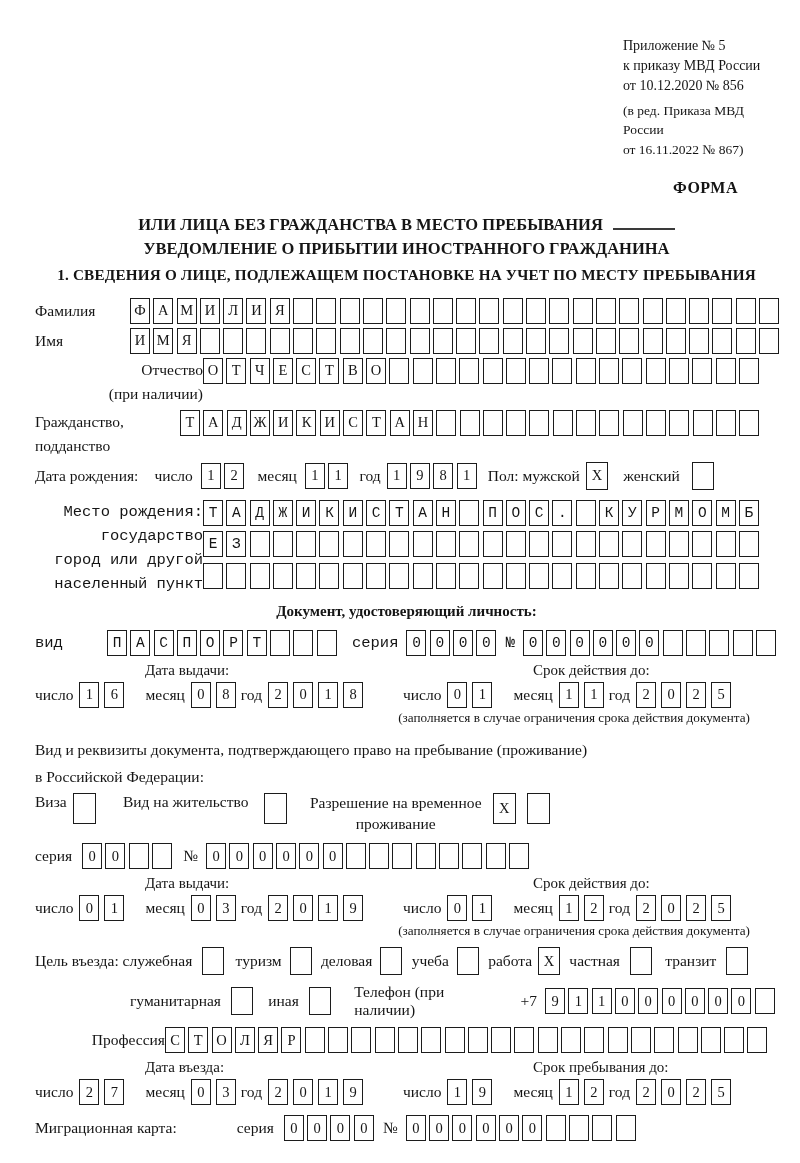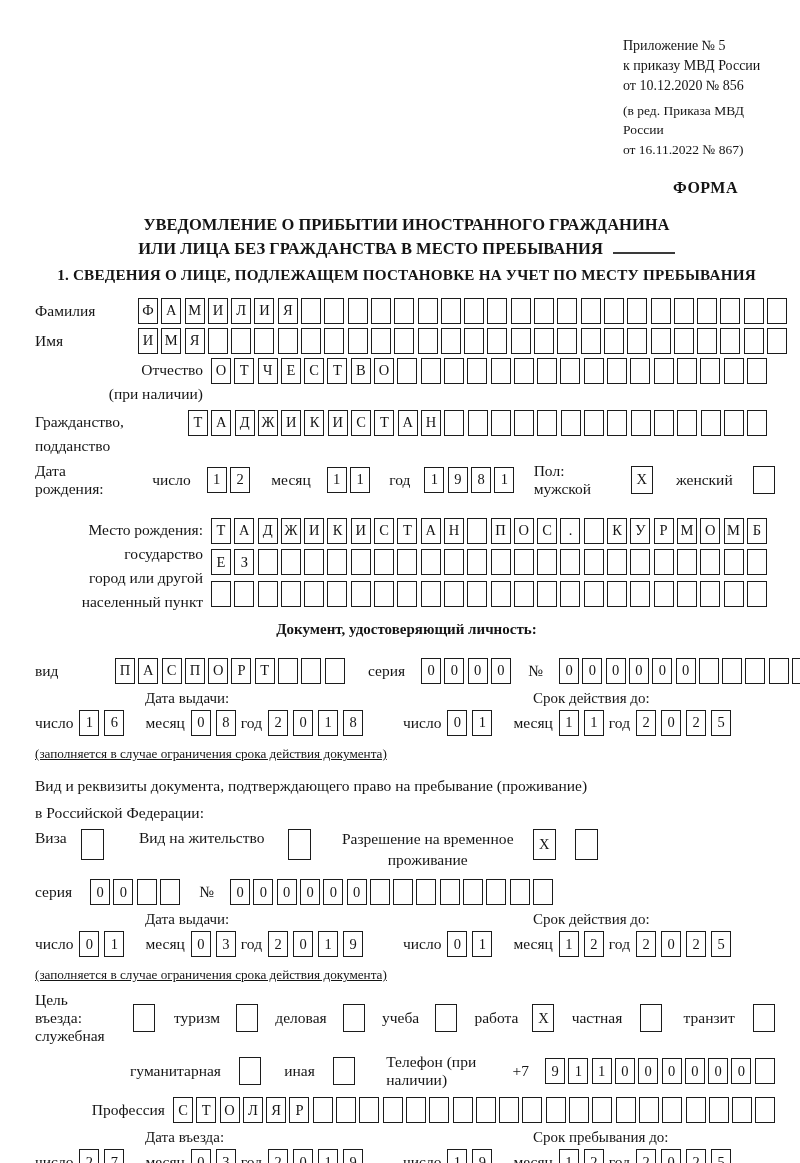--- a/index.html
+++ b/index.html
@@ -13,53 +13,53 @@
   
   .hdr { margin-left:588px; font-size:14px; line-height:1.43; }
   .hdr .sub { font-size:13.5px; }
   .hdr .gap { margin-top:5px; }
   .forma { text-align:right; font-weight:bold; font-size:16px; margin:20px 40px 0 0; letter-spacing:.5px; }
   
   .title { text-align:center; font-weight:bold; font-size:16.5px; line-height:1.45; margin-top:16px; }
   .tline { display:inline-block; width:62px; border-bottom:2.2px solid #3a3a3a; margin-left:10px; vertical-align:baseline; }
   .sect { font-weight:bold; font-size:15.2px; margin-top:5px; letter-spacing:.2px;text-align:center; }
   
-  .row { display:flex; align-items:center; flex-wrap:nowrap;gap:8px; }
+  .row { display:flex; align-items:center; flex-wrap:nowrap; }
   .row.top { align-items:flex-start; }
   .boxes { display:flex; flex-wrap:nowrap; flex:0 0 auto; }
   .box {
     box-sizing:border-box; display:inline-flex; align-items:center; justify-content:center;
     width:20px; height:26px; border:1.7px solid #1c1c1c; margin-right:3.3px;
     font-size:14.5px; flex:0 0 auto; background:#fff;
   }
   .cbx { width:22px; height:28px; }      
   .cb  { width:23px; height:31px; }      
   .lblcol { flex:0 0 auto; line-height:1.55; }
   .w95  { flex:0 0 95px; }
   .w145 { flex:0 0 145px; }
   .w168 { flex:0 0 168px;text-align:right; }
   .w130 { flex:0 0 130px;text-align:right; }
   .col { display:flex; flex-direction:column; }
   .col .boxes { margin-bottom:5.5px; }
-  .mt3{margin-top:3px;} .mt5{margin-top:20px;} .mt8{margin-top:8px;} .mt10{margin-top:10px;} .mt14{margin-top:14px;}
+  .mt3{margin-top:3px;} .mt5{margin-top:10px;font-family:Liberation Mono, monospace;} .mt8{margin-top:8px;} .mt10{margin-top:10px;} .mt14{margin-top:14px;}
   .mb4{margin-bottom:4px;}
   .center-b { text-align:center; font-weight:bold; font-size:15px; margin-top:7px; }
   
   .dates { display:flex; margin-top:6px; }
   .dcol-l { flex:0 0 368px; }
   .dcol-r { flex:1; }
   .dhead { font-size:15px; margin-bottom:3px; }
   .dhead.l { margin-left:110px; }
   .dhead.r { margin-left:130px; }
   .dg { display:flex; align-items:center; }
   .dg .box { margin-right:5px; }
   .dg .t { margin-right:6px; }
   .dg .sp { margin-left:16px; }
   .note { font-size:13.2px; }
-  .note.right { text-align:left; margin:10px 28px 0 0;text-decoration:underline; }
+  .note.right { text-align:right; margin:2px 28px 0 0; }
   .wraplbl { display:inline-block; text-align:center; line-height:1.35; }
   .w175 { width:178px; }
   .w185 { width:185px; }
   .gap6{margin-left:6px;} .gap8{margin-left:8px;} .gap10{margin-left:10px;} .gap12{margin-left:12px;}
   .gap16{margin-left:16px;} .gap20{margin-left:20px;} .gap24{margin-left:24px;}
   .para { line-height:1.75; margin-top:10px; }
 </style>
 </head>
 <body>
 
@@ -68,22 +68,22 @@
   <div class="hdr">
     <div>Приложение № 5</div>
     <div>к приказу МВД России</div>
     <div>от 10.12.2020 № 856</div>
     <div class="sub gap">(в ред. Приказа МВД России</div>
     <div class="sub">от 16.11.2022 № 867)</div>
   </div>
   <div class="forma">ФОРМА</div>
 
   <div class="title">
+    <div><span>ИЛИ ЛИЦА БЕЗ ГРАЖДАНСТВА В МЕСТО ПРЕБЫВАНИЯ</span><span class="tline"></span></div>
     <div>УВЕДОМЛЕНИЕ О ПРИБЫТИИ ИНОСТРАННОГО ГРАЖДАНИНА</div>
-    <div><span>ИЛИ ЛИЦА БЕЗ ГРАЖДАНСТВА В МЕСТО ПРЕБЫВАНИЯ</span><span class="tline"></span></div>
   </div>
 
   <div class="sect">1. СВЕДЕНИЯ О ЛИЦЕ, ПОДЛЕЖАЩЕМ ПОСТАНОВКЕ НА УЧЕТ ПО МЕСТУ ПРЕБЫВАНИЯ</div>
 
   <div class="row mt14 mb4">
     <span class="lblcol w95">Фамилия</span>
     <div class="boxes">
         <span class="box">Ф</span>
         <span class="box">А</span>
         <span class="box">М</span>

